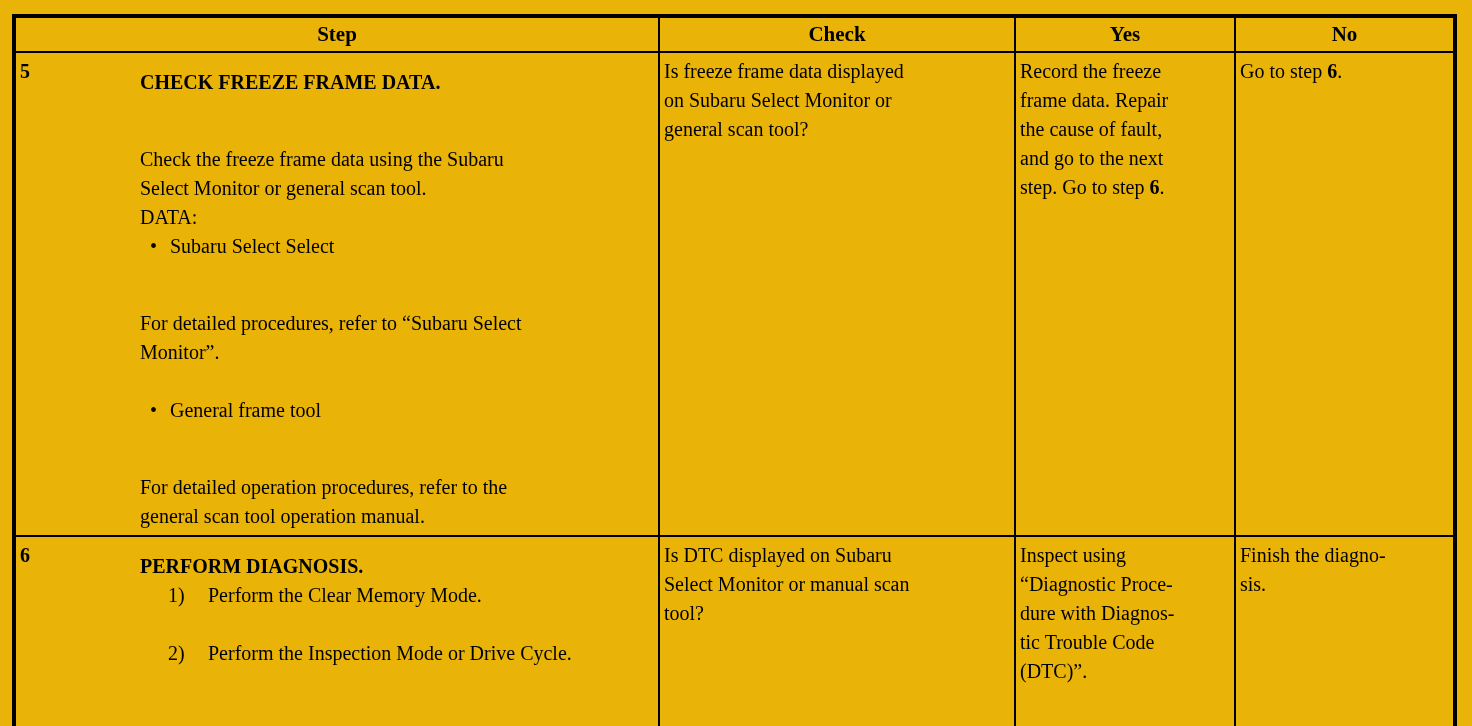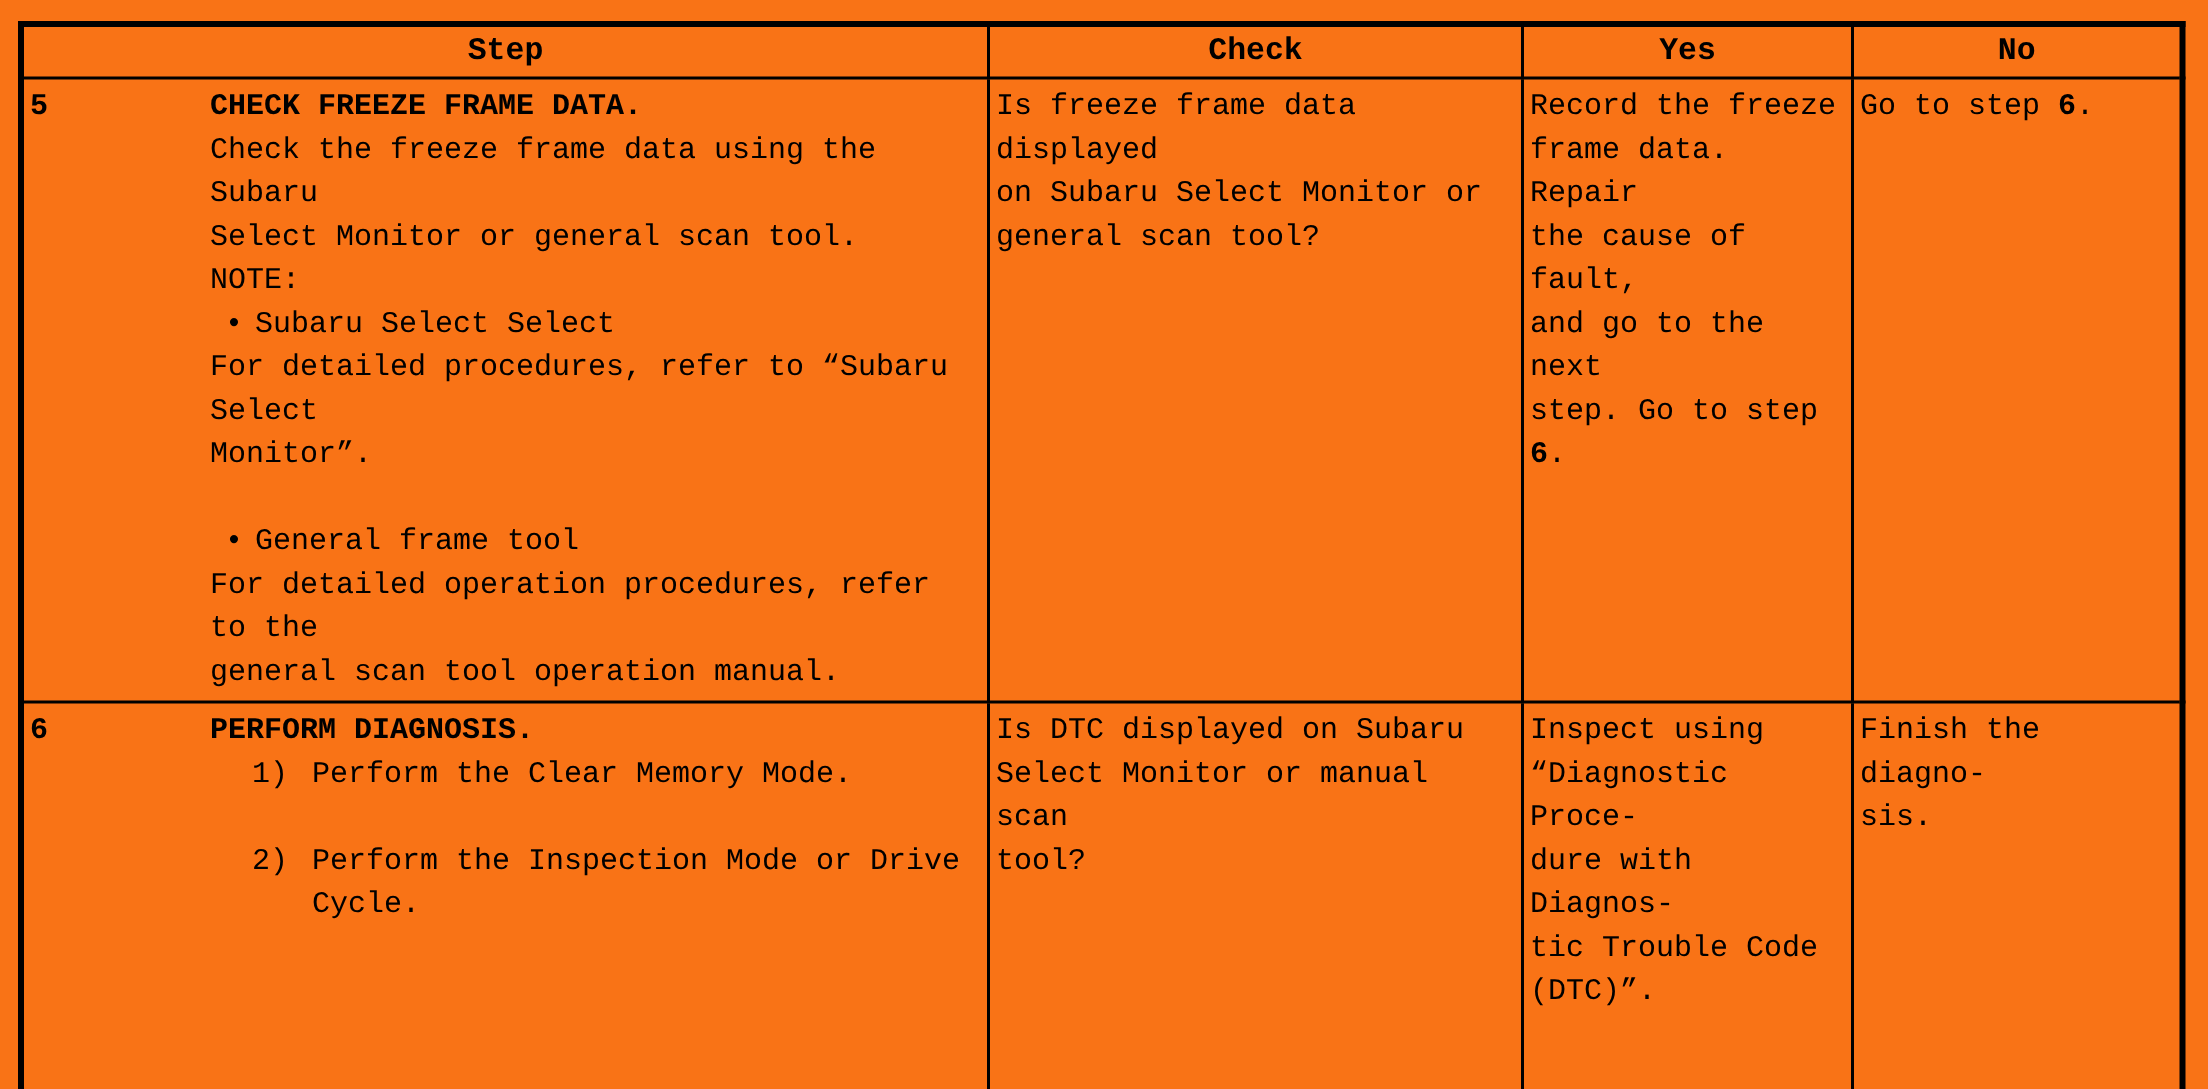--- a/index.html
+++ b/index.html
@@ -4,22 +4,22 @@
 <style>
   html, body {
     margin: 0;
     padding: 0;
     background: #ffffff;
   }
   .page {
     position: relative;
     width: 1472px;
     height: 726px;
-    background: #f97316;
-    font-family: Liberation Mono, monospace;
+    background: #eab308;
+    font-family: Liberation Serif, serif;
     color: #000000;
     overflow: hidden;
   }
   table.diag-table {
     position: absolute;
     left: 12px;
     top: 14px;
     width: 1441px;
     border-collapse: collapse;
     table-layout: fixed;
@@ -40,29 +40,29 @@
   th {
     height: 28px;
     font-size: 21px;
     font-weight: bold;
     text-align: center;
     vertical-align: middle;
     padding: 2px;
   }
   tr.row-5 { height: 340px; }
   tr.row-6 { height: 308px; }
-  .pre { white-space: pre-wrap; }
+  .pre { white-space: pre-wrap; margin-top: 48px; }
   .step-inner { display: flex; align-items: flex-start; }
   .step-num {
     width: 120px;
     flex: 0 0 120px;
     font-weight: bold;
   }
   .step-body { flex: 1 1 auto; min-width: 0; }
-  .title { font-weight: bold; }
+  .title { font-weight: bold; margin-top: 11px; }
   .bullet-line { display: flex; }
   .bullet-glyph {
     width: 30px;
     flex: 0 0 30px;
     padding-left: 10px;
     box-sizing: border-box;
   }
   .num-line { display: flex; padding-left: 28px; }
   .num-label { width: 40px; flex: 0 0 40px; }
   .gap { height: 29px; }
@@ -89,21 +89,21 @@
     </thead>
     <tbody>
       <tr class="row-5">
         <td>
           <div class="step-inner">
             <div class="step-num">5</div>
             <div class="step-body">
               <div class="title">CHECK FREEZE FRAME DATA.</div>
               <div class="pre">Check the freeze frame data using the Subaru
 Select Monitor or general scan tool.</div>
-              <div>NOTE:</div>
+              <div>DATA:</div>
               <div class="bullet-line">
                 <span class="bullet-glyph">•</span>
                 <span>Subaru Select Select</span>
               </div>
               <div class="pre">For detailed procedures, refer to “Subaru Select
 Monitor”.</div>
               <div class="gap"></div>
               <div class="bullet-line">
                 <span class="bullet-glyph">•</span>
                 <span>General frame tool</span>

